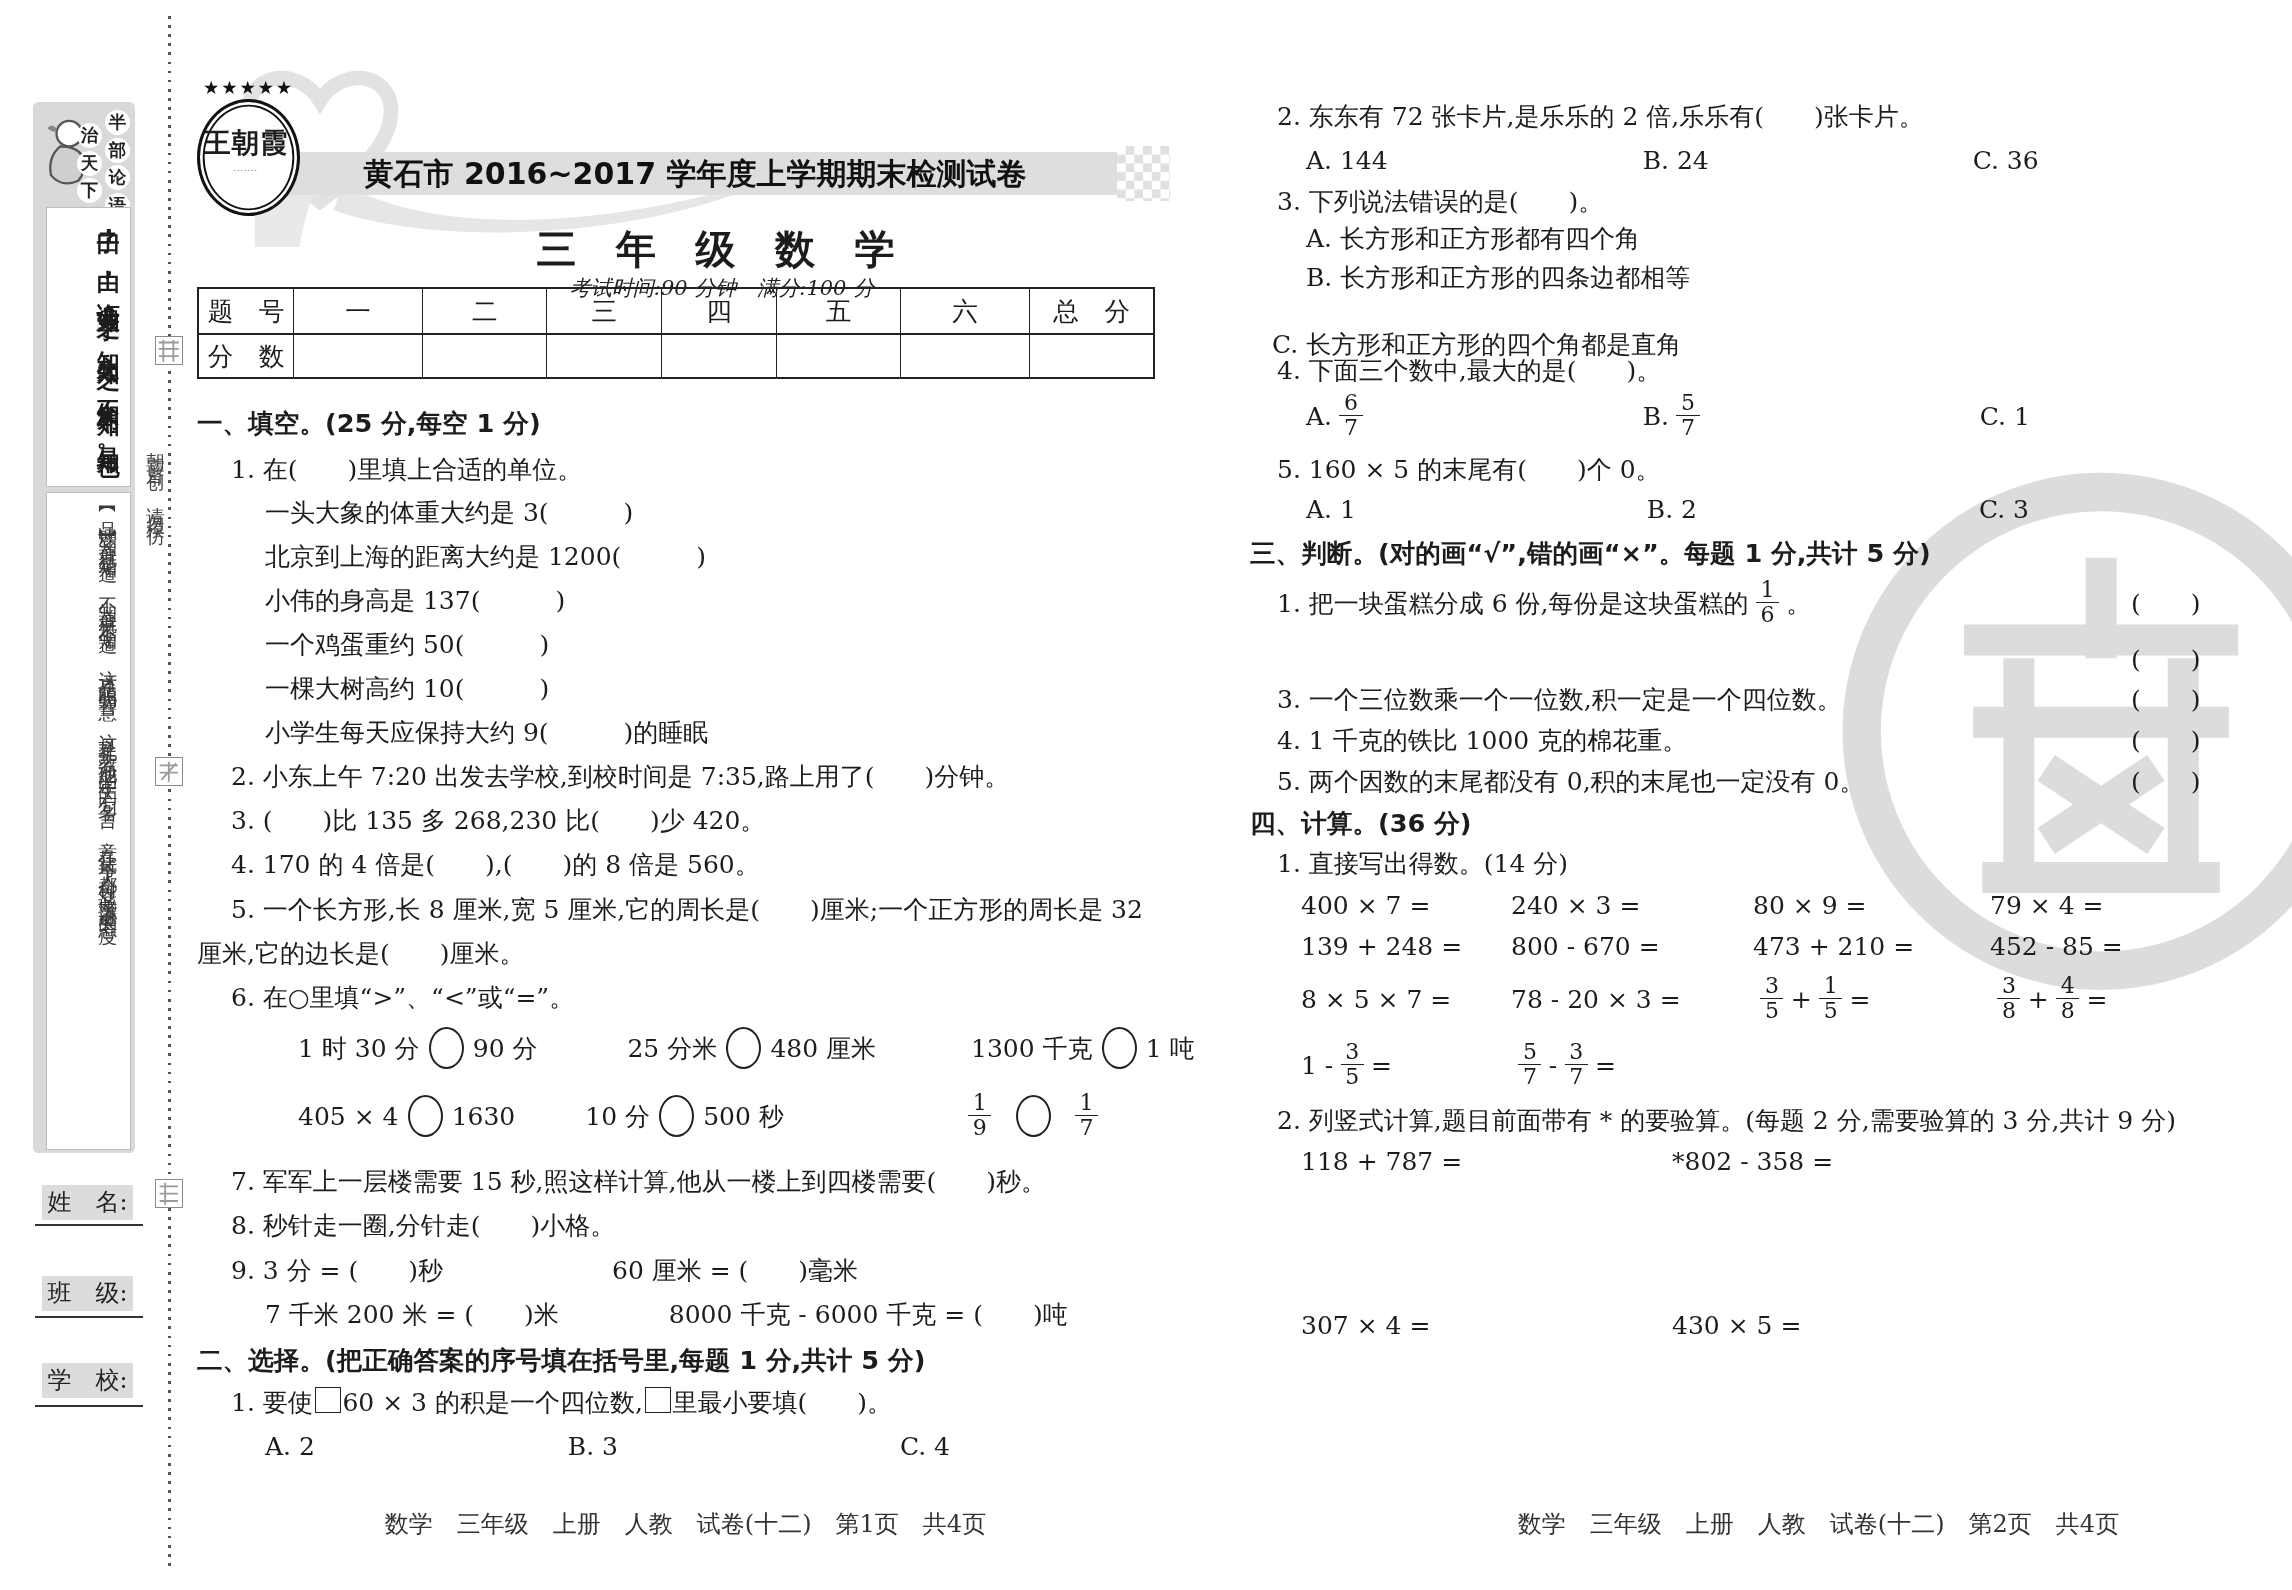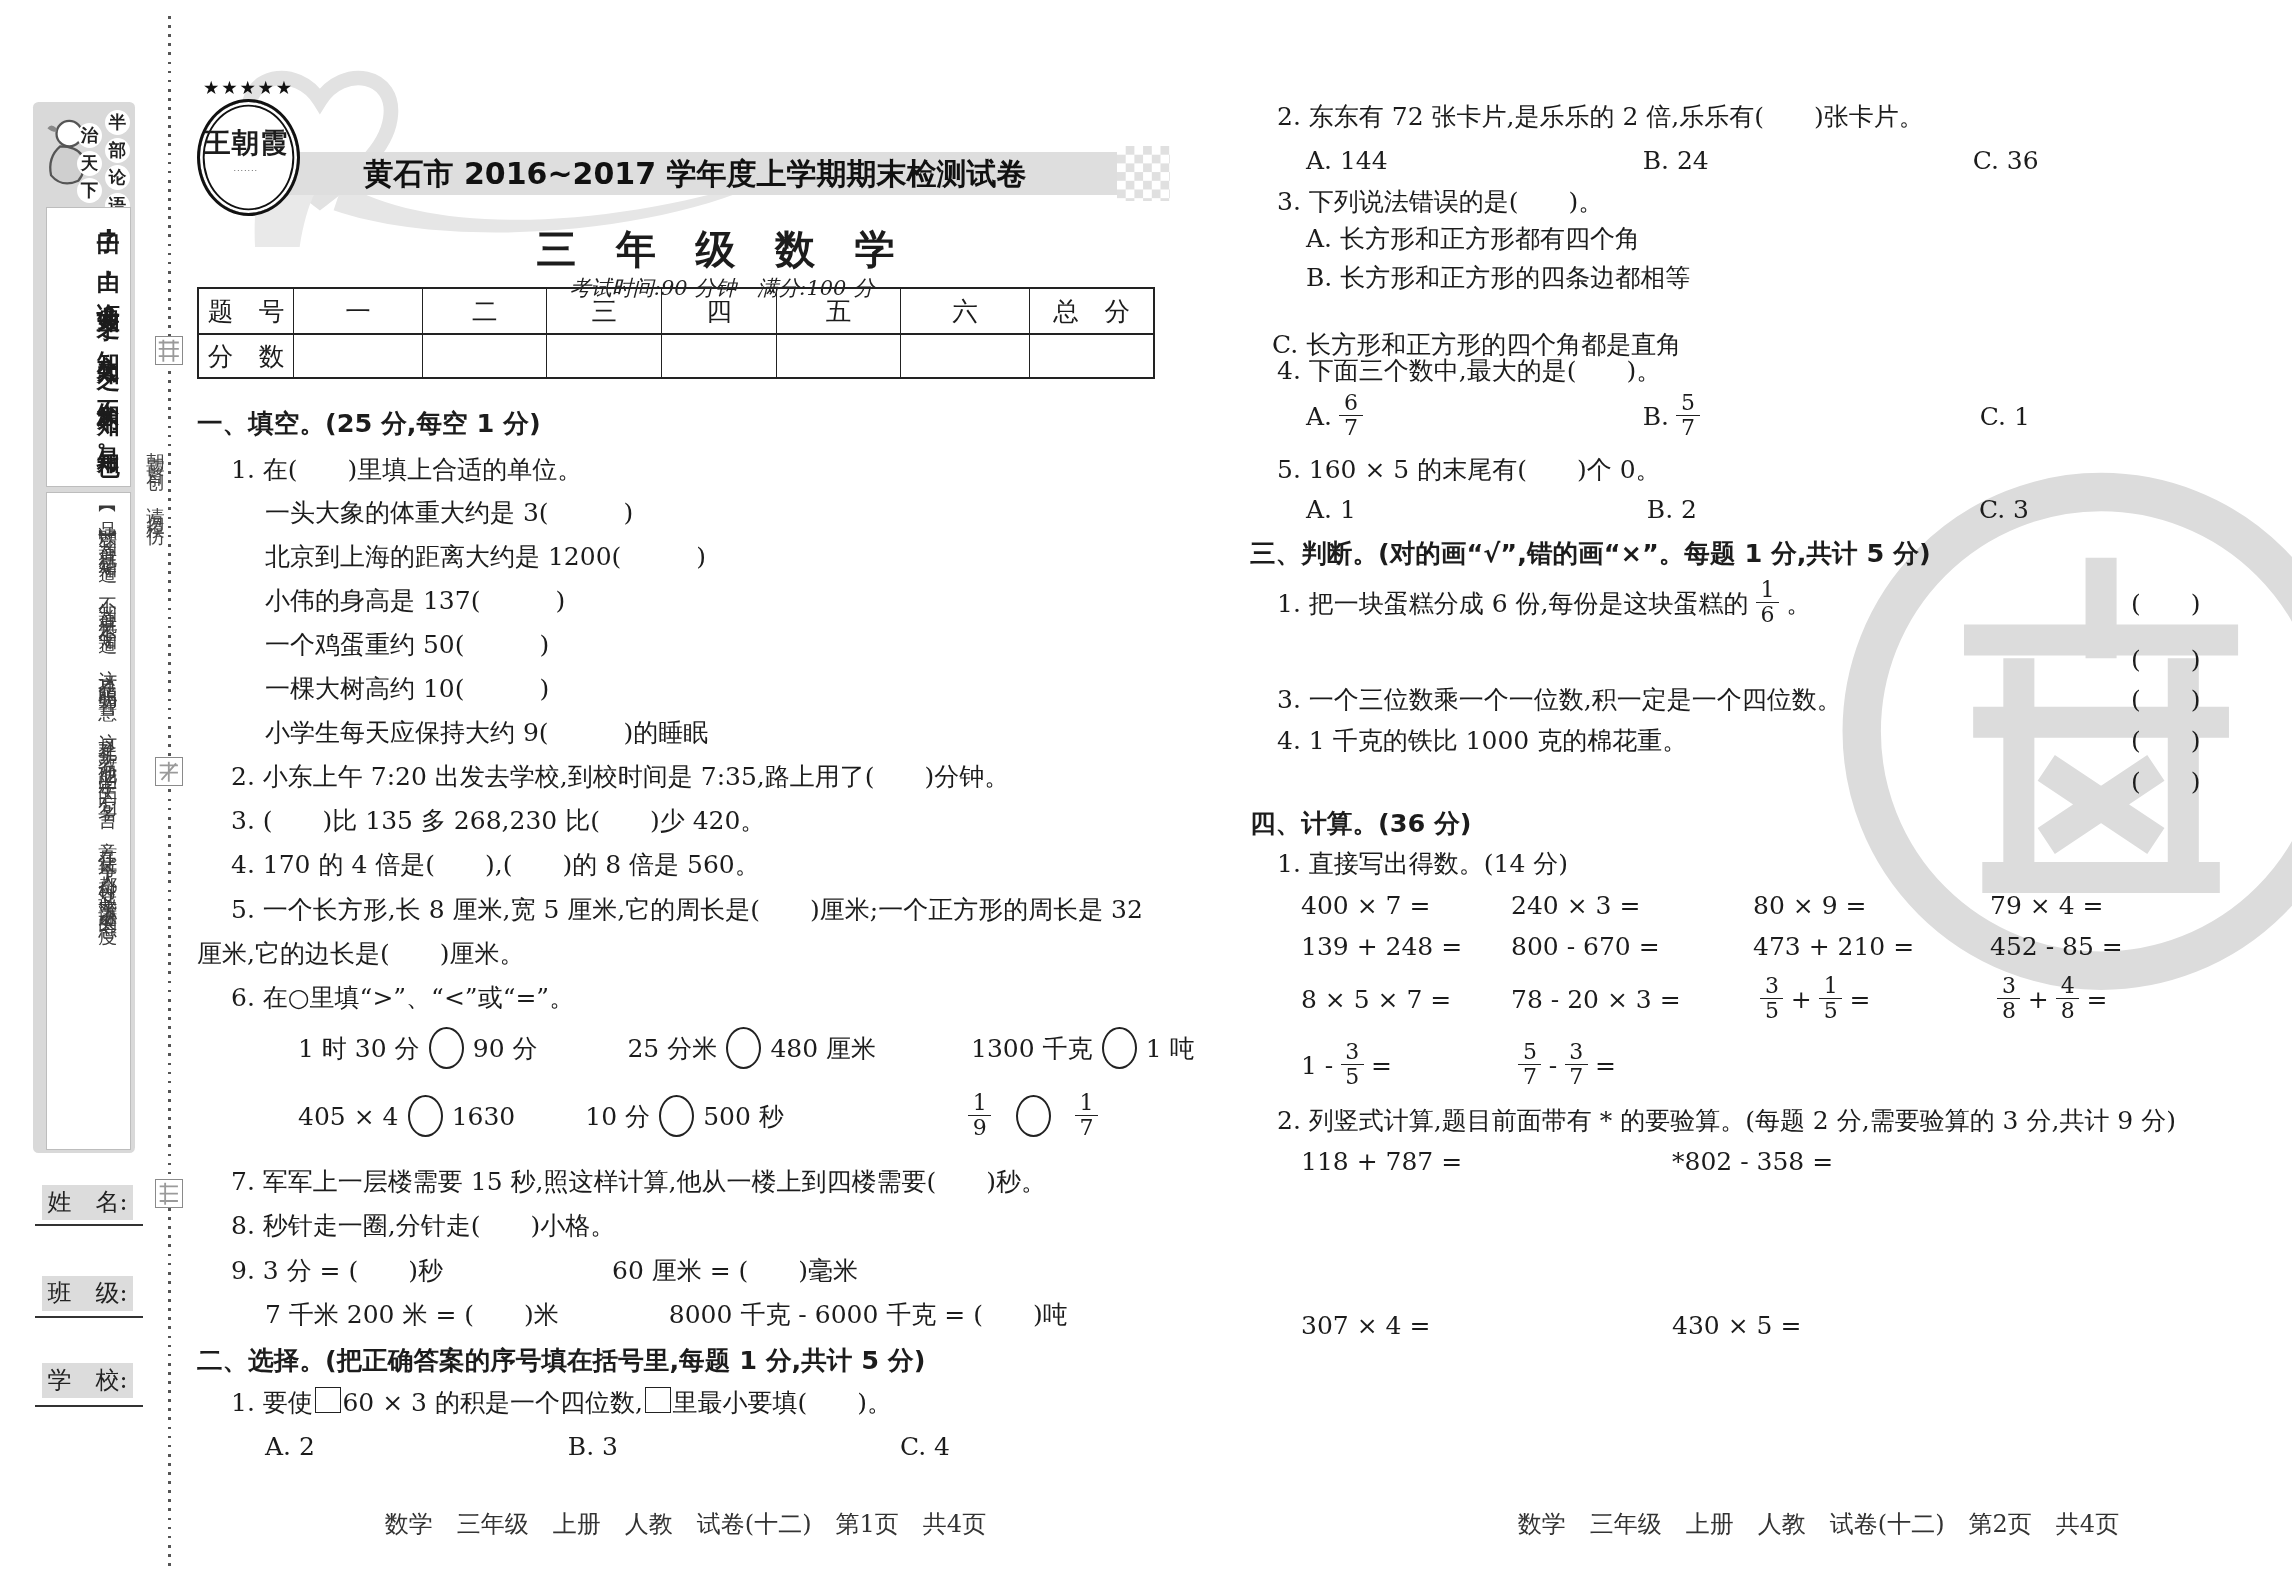--- a/index.html
+++ b/index.html
@@ -257,21 +257,21 @@
 <div class="line" style="left:1277px;top:640px;width:950px;">
   <span class="paren-right" style="left:854px;">(　　)</span>
 </div>
 <div class="line" style="left:1277px;top:680px;width:950px;">
   <span>3. 一个三位数乘一个一位数,积一定是一个四位数。</span><span class="paren-right" style="left:854px;">(　　)</span>
 </div>
 <div class="line" style="left:1277px;top:721px;width:950px;">
   <span>4. 1 千克的铁比 1000 克的棉花重。</span><span class="paren-right" style="left:854px;">(　　)</span>
 </div>
 <div class="line" style="left:1277px;top:762px;width:950px;">
-  <span class="paren-right" style="left:854px;">(　　)</span>
+  <span>5. 两个因数的末尾都没有 0,积的末尾也一定没有 0。</span><span class="paren-right" style="left:854px;">(　　)</span>
 </div>
 
 <div class="line sec" style="left:1250px;top:803px;">四、计算。(36 分)</div>
 <div class="line" style="left:1277px;top:844px;">1. 直接写出得数。(14 分)</div>
 <div class="line" style="left:1254px;top:886px;">
   <span style="position:absolute;left:47px">400 × 7 =</span>
   <span style="position:absolute;left:257px">240 × 3 =</span>
   <span style="position:absolute;left:499px">80 × 9 =</span>
   <span style="position:absolute;left:736px">79 × 4 =</span>
 </div>

